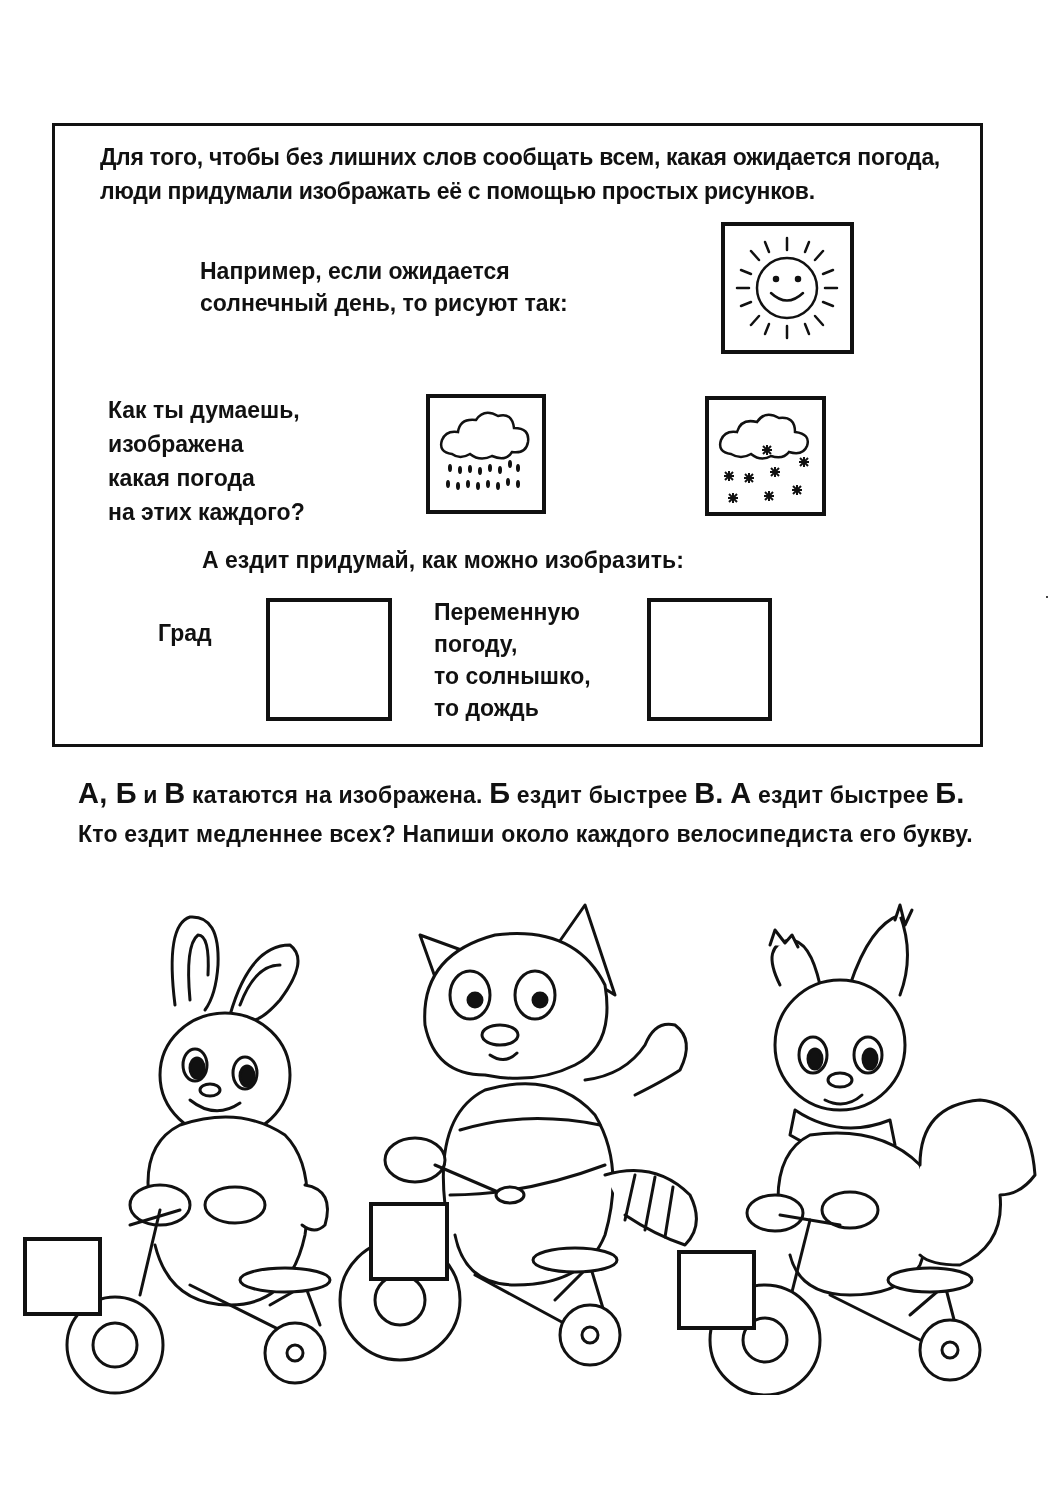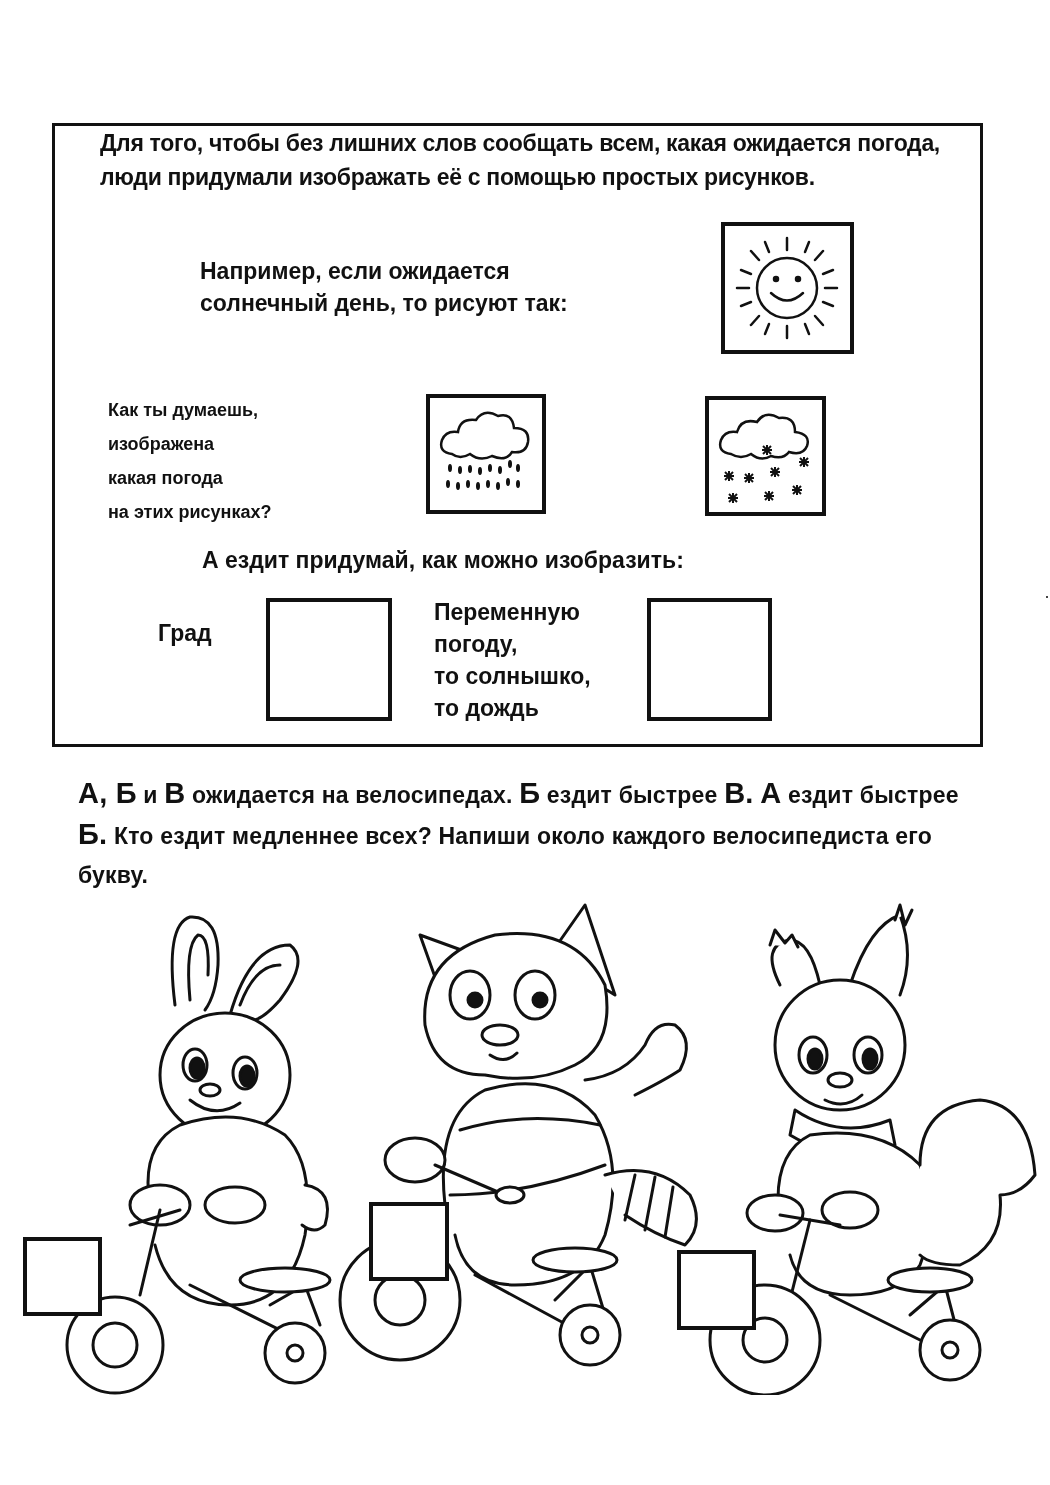--- a/index.html
+++ b/index.html
@@ -2,23 +2,23 @@
 <html><head>
 <meta charset="utf-8">
 <style>
   html, body { margin: 0; padding: 0; background: #ffffff; }
   body { width: 1050px; height: 1485px; position: relative; overflow: hidden;
          font-family: "Liberation Sans", sans-serif; color: #111; }
   .abs { position: absolute; }
   .bold { font-weight: bold; }
   .frame { position: absolute; left: 52px; top: 123px; width: 931px; height: 624px;
            border: 3px solid #111; box-sizing: border-box; }
-  .intro { left: 100px; top: 126px; width: 860px; font-size: 23px; line-height: 34px; letter-spacing: -0.3px; }
+  .intro { left: 100px; top: 140px; width: 860px; font-size: 23px; line-height: 34px; letter-spacing: -0.3px; }
   .example { left: 200px; top: 255px; width: 500px; font-size: 23px; line-height: 32px; }
-  .question { left: 108px; top: 393px; width: 300px; font-size: 18px; line-height: 34px; }
+  .question { left: 108px; top: 393px; width: 300px; font-size: 23px; line-height: 34px; }
   .task { left: 202px; top: 545px; width: 680px; font-size: 23px; line-height: 30px; }
   .hail { left: 158px; top: 620px; font-size: 23px; }
   .variable { left: 434px; top: 596px; width: 210px; font-size: 23px; line-height: 32px; }
   .pic { position: absolute; border: 4px solid #111; box-sizing: border-box; background: #fff; }
   .answer-box { position: absolute; border: 4px solid #111; box-sizing: border-box; background: #fff; }
   .puzzle { left: 78px; top: 774px; width: 900px; font-size: 23px; line-height: 39px; letter-spacing: 0.2px; }
   .puzzle .big { font-size: 29px; }
   .animal { position: absolute; }
   .edge-dot { position: absolute; left: 1046px; top: 596px; width: 2px; height: 2px; background: #444; }
 </style>
@@ -58,21 +58,21 @@
       <line x1="16" y1="80" x2="26" y2="76"></line>
       <line x1="98" y1="76" x2="108" y2="80"></line>
     </g>
   </svg>
 </div>
 
 <div class="abs question bold">
   <div>Как ты думаешь,</div>
   <div>изображена</div>
   <div>какая погода</div>
-  <div>на этих рисунках?</div>
+  <div>на этих каждого?</div>
 </div>
 
 <div class="pic" style="left:426px;top:394px;width:120px;height:120px;">
   <svg width="112" height="112" viewBox="0 0 112 112">
     <g stroke="#111" stroke-width="2.5" fill="#fff">
       <path d="M22 56 Q8 54 12 42 Q16 32 28 34 Q30 20 46 22 Q54 10 68 18 Q82 14 84 30 Q100 30 98 44 Q96 56 82 54 Q76 64 62 58 Q50 64 40 56 Q30 62 22 56 Z"></path>
     </g>
     <g fill="#111">
       <ellipse cx="20" cy="70" rx="2" ry="4"></ellipse>
         <ellipse cx="30" cy="72" rx="2" ry="4"></ellipse>
@@ -159,21 +159,21 @@
 
 <div class="abs variable bold">
   <div>Переменную</div>
   <div>погоду,</div>
   <div>то солнышко,</div>
   <div>то дождь</div>
 </div>
 <div class="answer-box" style="left:647px;top:598px;width:125px;height:123px;"></div>
 
 <div class="abs puzzle bold">
-  <span class="big">А, </span><span class="big">Б</span><span> и </span><span class="big">В</span><span> ожидается на велосипедах. </span><span class="big">Б</span><span> ездит быстрее </span><span class="big">В.</span><span> </span><span class="big">А</span><span> ездит быстрее </span><span class="big">Б.</span><span> Кто ездит медленнее всех? Напиши около каждого велосипедиста его букву.</span>
+  <span class="big">А, </span><span class="big">Б</span><span> и </span><span class="big">В</span><span> катаются на изображена. </span><span class="big">Б</span><span> ездит быстрее </span><span class="big">В.</span><span> </span><span class="big">А</span><span> ездит быстрее </span><span class="big">Б.</span><span> Кто ездит медленнее всех? Напиши около каждого велосипедиста его букву.</span>
 </div>
 
 <svg class="animal" style="left:40px;top:905px;" width="310" height="490" viewBox="0 0 310 490">
   <g stroke="#111" stroke-width="3" fill="#fff" stroke-linecap="round" stroke-linejoin="round">
 
     <path d="M135 100 Q125 20 150 12 Q180 10 178 60 Q176 90 165 105"></path>
     <path d="M150 95 Q145 40 158 30 Q170 30 168 70"></path>
     <path d="M190 110 Q210 40 250 40 Q270 55 240 95 Q225 112 215 115"></path>
     <path d="M200 100 Q215 60 240 60"></path>
 

